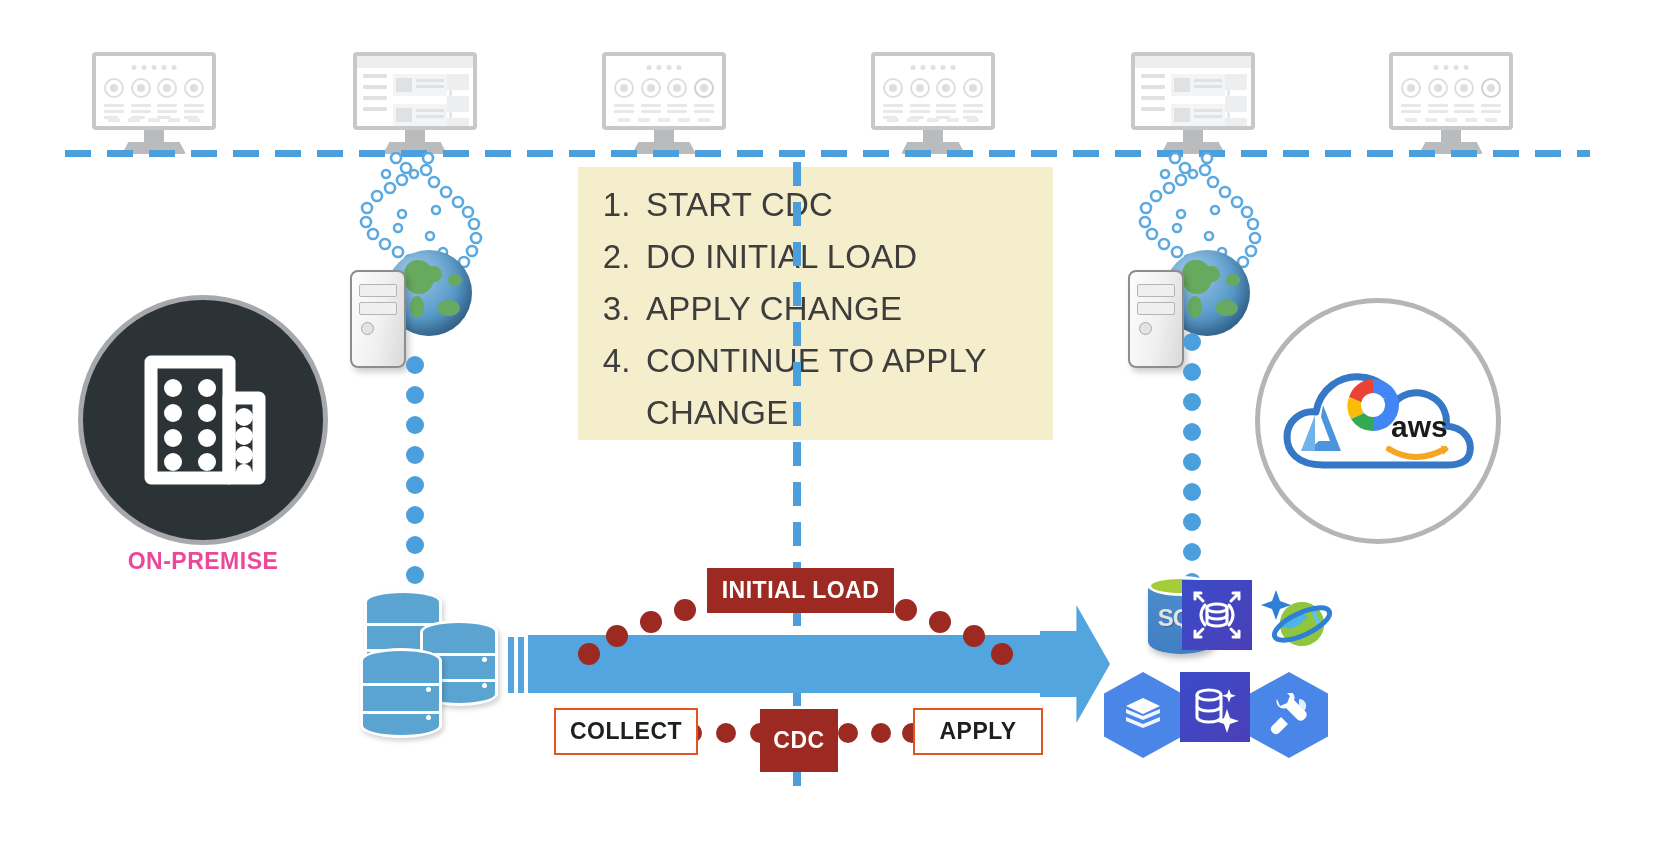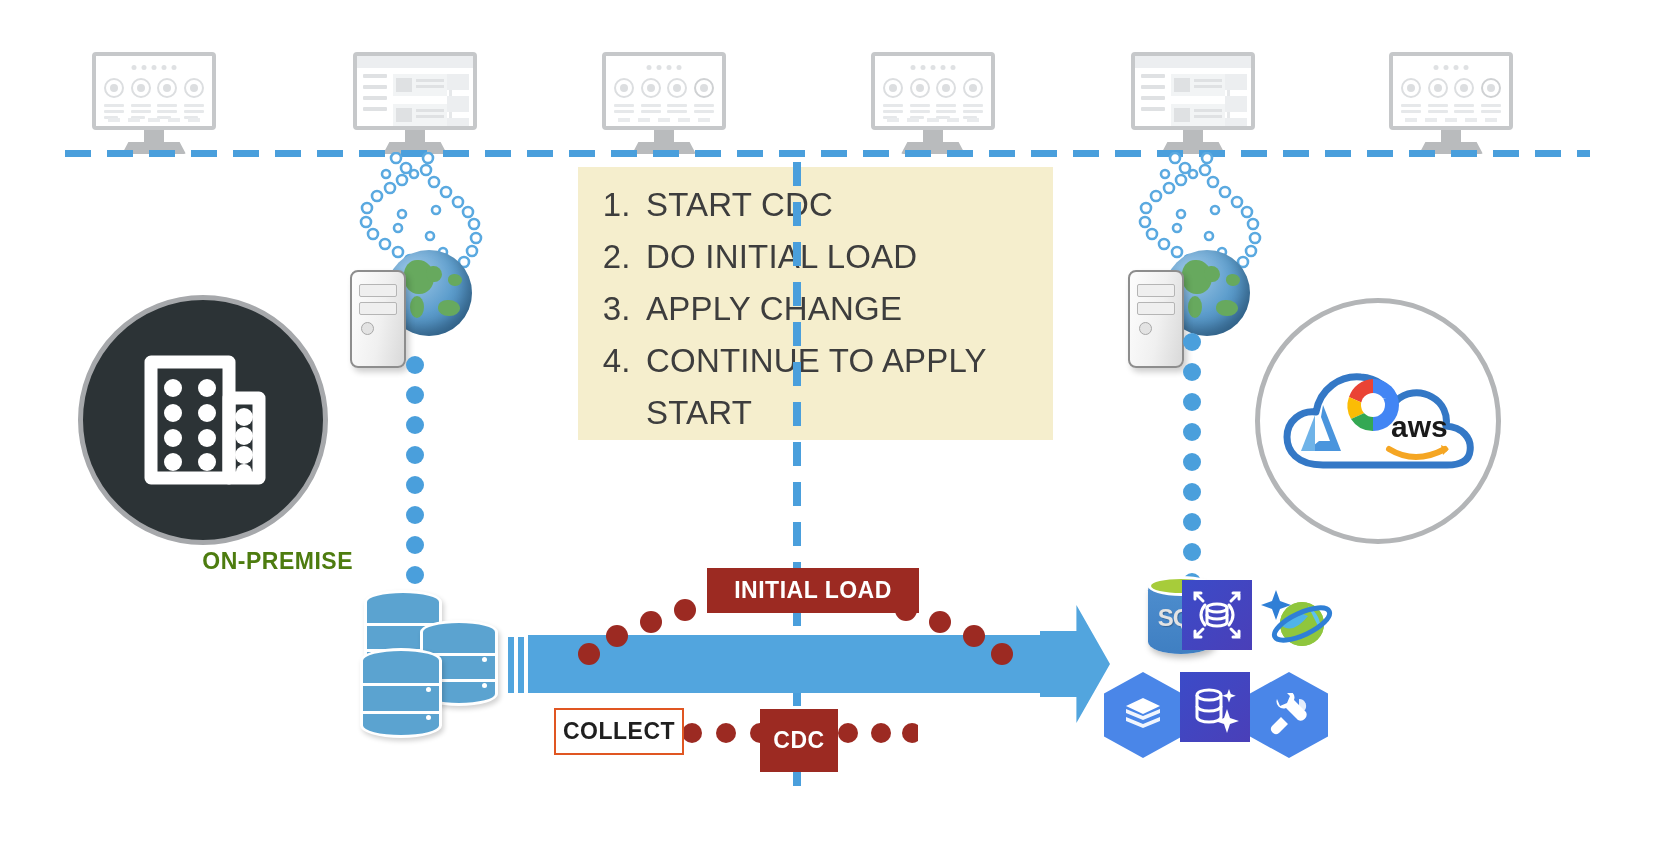--- a/index.html
+++ b/index.html
@@ -130,24 +130,24 @@
   }
   #cloud-circle {
     left: 1255px; top: 298px;
     width: 246px; height: 246px;
     background: #ffffff;
     border: 5px solid #b3b5b7;
   }
   .circle-label {
     position: absolute;
     width: 300px;
-    text-align: right;
+    text-align: center;
     font-size: 23px;
     font-weight: bold;
-    color: #4d7c0f;
+    color: #ec4899;
     letter-spacing: 0.5px;
   }
   #onprem-label { left: 53px; top: 548px; }
   #cloud-label  { left: 1228px; top: 548px; }
 
   
   #arrow-body {
     position: absolute;
     left: 528px; top: 635px;
     width: 560px; height: 58px;
@@ -175,36 +175,36 @@
     background: #9c2a22;
     color: #ffffff;
     font-weight: bold;
     font-size: 23px;
     letter-spacing: 0.5px;
     display: flex;
     align-items: center;
     justify-content: center;
     box-sizing: border-box;
   }
-  #initial-load-box { left: 707px; top: 568px; width: 212px; height: 45px; }
+  #initial-load-box { left: 707px; top: 568px; width: 187px; height: 45px; }
   #cdc-box { left: 760px; top: 709px; width: 78px; height: 63px; }
   .outline-box {
     position: absolute;
     background: #ffffff;
     border: 2.5px solid #e05622;
     color: #1f1f1f;
     font-weight: bold;
     font-size: 23px;
     letter-spacing: 0.5px;
     display: flex;
     align-items: center;
     justify-content: center;
     box-sizing: border-box;
   }
-  #collect-box { left: 554px; top: 708px; width: 130px; height: 47px; }
+  #collect-box { left: 554px; top: 708px; width: 144px; height: 47px; }
   #apply-box   { left: 913px; top: 708px; width: 130px; height: 47px; }
 
   
   #center-dash {
     position: absolute;
     left: 793px; top: 162px;
     width: 8px; height: 640px;
     background: repeating-linear-gradient(180deg,
       #4a9fdc 0 24px, transparent 24px 40px);
   }
@@ -642,21 +642,21 @@
         <circle cx="20" cy="220" r="9"></circle>
       <circle cx="20" cy="250" r="9"></circle>
     </g>
   </svg>
 
   <div id="callout">
     <ol>
       <li>START CDC</li>
       <li>DO INITIAL LOAD</li>
       <li>APPLY CHANGE</li>
-      <li>CONTINUE TO APPLY START</li>
+      <li>CONTINUE TO APPLY CHANGE</li>
     </ol>
   </div>
 
   <div id="center-dash"></div>
 
   <div id="onprem-circle" class="big-circle">
     <svg width="240" height="240" viewBox="0 0 240 240">
       <g fill="none" stroke="#ffffff" stroke-width="13" stroke-linejoin="round">
         <path d="M68 62 h78 v116 h-78 z"></path>
         <path d="M146 98 h30 v80 h-30 z"></path>
@@ -751,20 +751,21 @@
         <circle cx="78" cy="15" r="10"></circle>
       <circle cx="166" cy="15" r="10"></circle>
         <circle cx="199" cy="15" r="10"></circle>
         <circle cx="230" cy="15" r="10"></circle>
     </g>
   </svg>
 
   <div id="initial-load-box" class="red-box">INITIAL LOAD</div>
   <div id="collect-box" class="outline-box">COLLECT</div>
   <div id="cdc-box" class="red-box">CDC</div>
+  <div id="apply-box" class="outline-box">APPLY</div>
 
   <div class="sql-cyl" style="left:1108px; top:578px;margin-left:40px;">
     <div class="top"></div>
     <div class="txt">SQL</div>
   </div>
 
   <div class="az-tile" style="left:1182px; top:580px;">
     <svg width="52" height="52" viewBox="0 0 52 52">
       <g stroke="#ffffff" stroke-width="3" fill="none" stroke-linecap="round">
         <path d="M10 4 L4 4 L4 10 M4 4 L12 12"></path>

